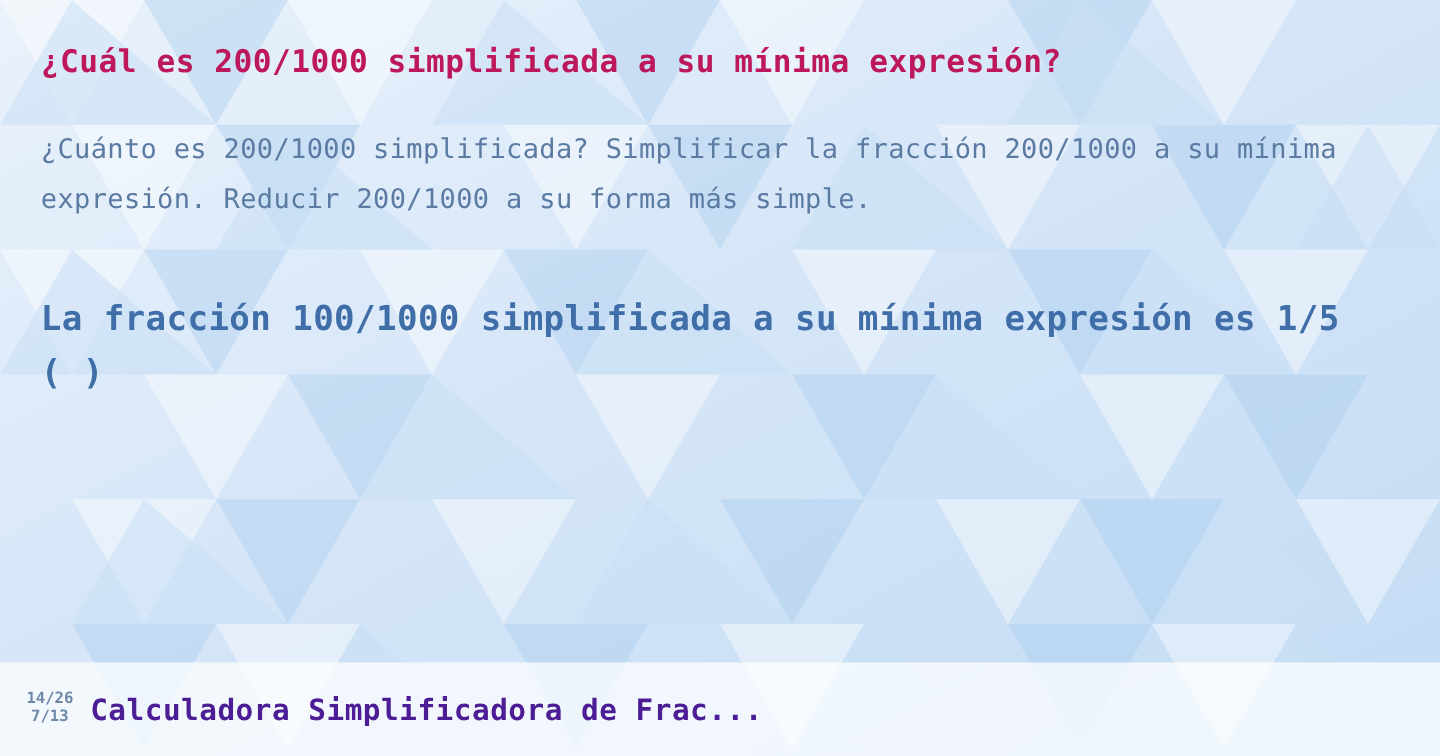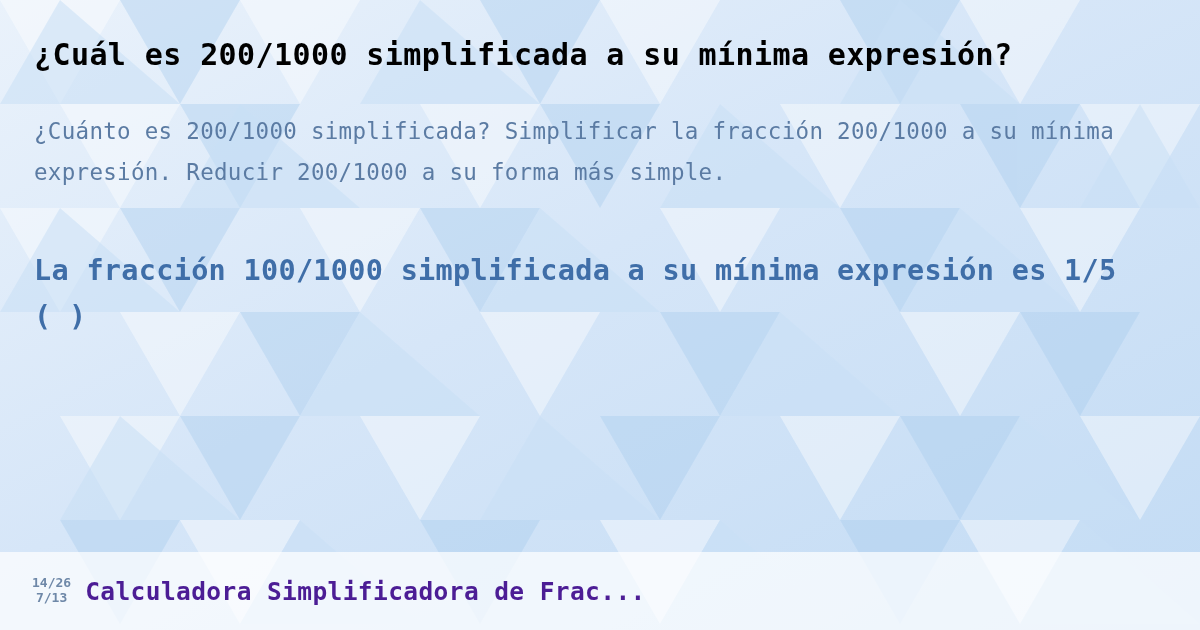--- a/index.html
+++ b/index.html
@@ -23,23 +23,23 @@
   }
   #content {
     position: relative;
     z-index: 2;
     width: 1200px;
     height: 630px;
     box-sizing: border-box;
     padding: 34px 34px 0 34px;
   }
   .title {
-    font-size: 30px;
+    font-size: 26px;
     font-weight: bold;
-    color: #000000;
+    color: #be185d;
     line-height: 1.42;
     letter-spacing: 0.4px;
     margin: 0 0 0 0;
     max-width: 1090px;
   }
   .desc {
     margin-top: 34px;
     font-size: 22.5px;
     color: #5b7ba3;
     line-height: 1.82;
@@ -57,21 +57,21 @@
   }
   .footer {
     position: absolute;
     left: 0;
     bottom: 0;
     width: 1200px;
     height: 78px;
     z-index: 3;
     display: flex;
     align-items: center;
-    padding: 0 22px 0 32px;
+    padding: 0 22px 0 22px;
     box-sizing: border-box;
   }
   .frac {
     display: inline-flex;
     flex-direction: column;
     align-items: center;
     font-size: 13px;
     color: #6e88a8;
     line-height: 1.15;
     font-weight: bold;

